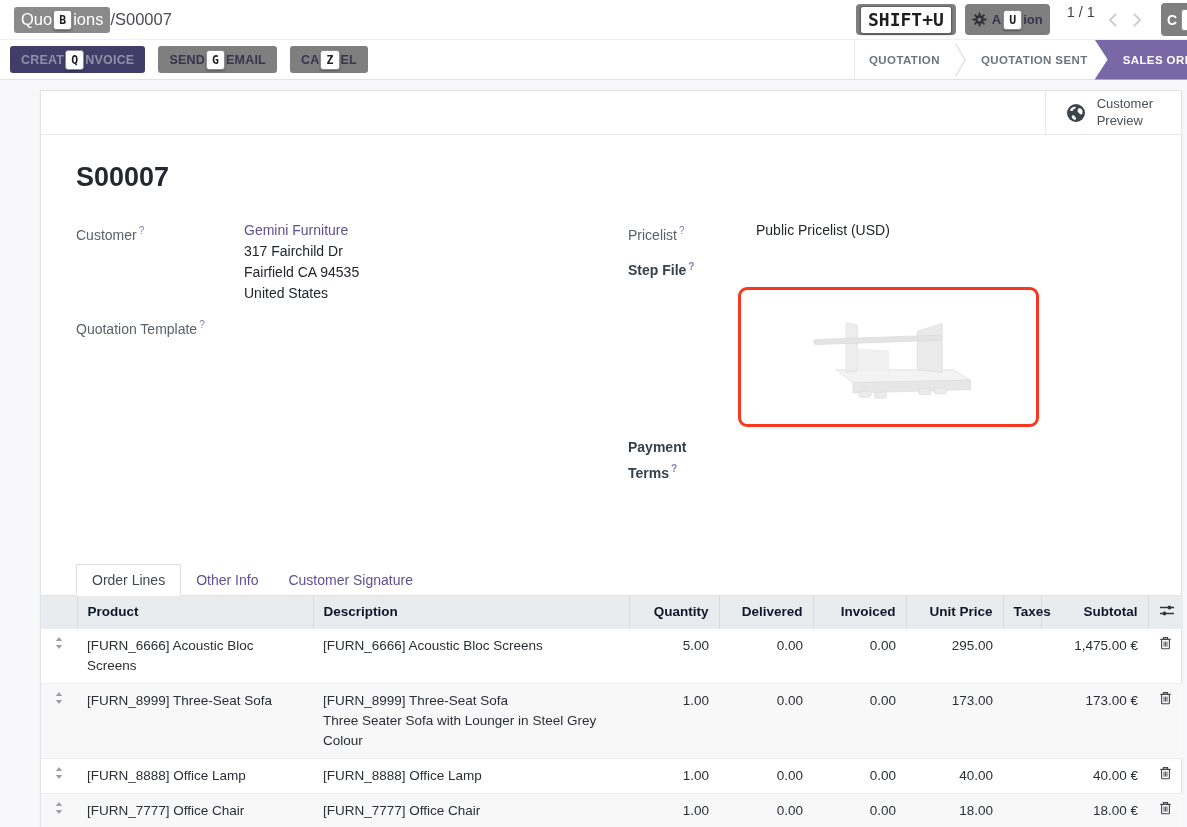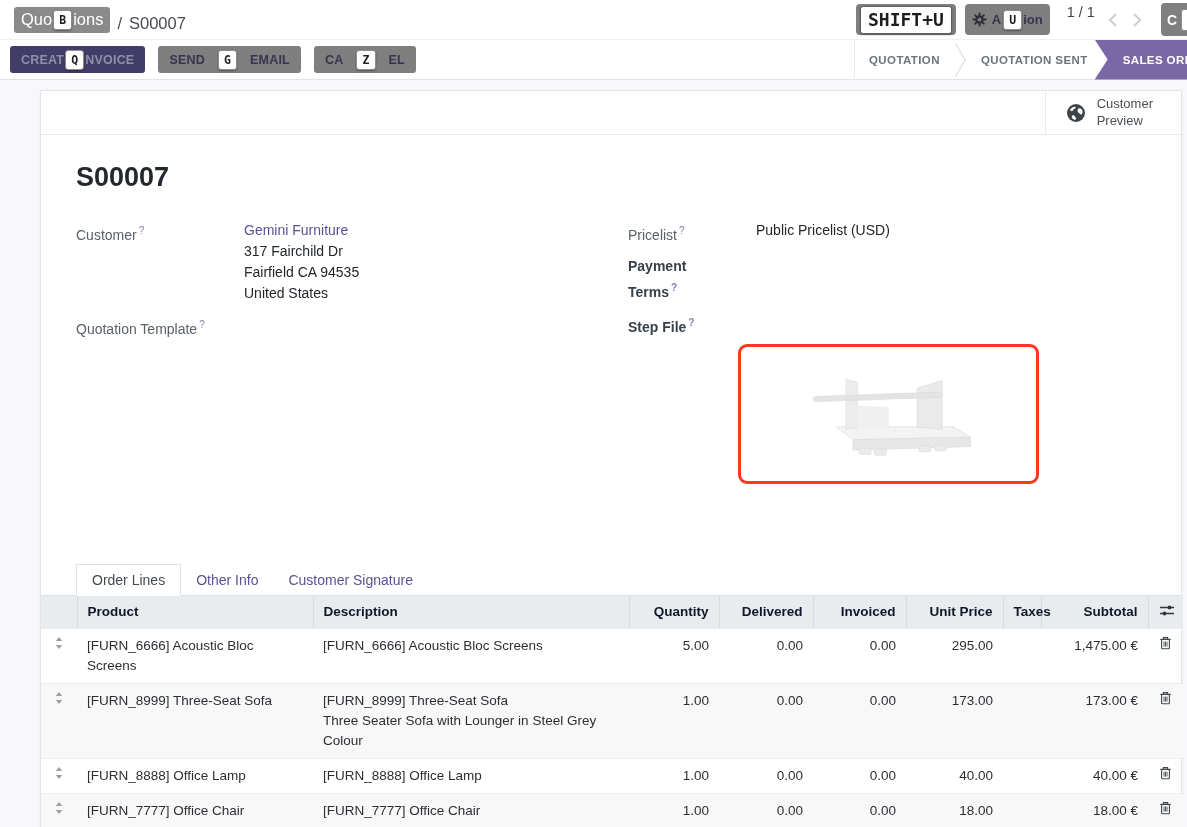--- a/index.html
+++ b/index.html
@@ -2,21 +2,21 @@
 <html><head>
 <meta charset="utf-8">
 <style>
   * { box-sizing: border-box; margin: 0; padding: 0; }
   html,body { width:1187px; height:827px; overflow:hidden; }
   body { font-family:"Liberation Sans", sans-serif; background:#f8f8fa; position:relative; }
 
   
   .topbar { background:#fff; }
   .row1 { height:40px; display:flex; align-items:center; padding:0 0 0 14px; border-bottom:1px solid #efefef; position:relative; }
-  .breadcrumb { font-size:16.5px; color:#4b4b54; display:flex; align-items:flex-end; gap:7px; }
+  .breadcrumb { font-size:16.5px; color:#4b4b54; display:flex; align-items:center; }
   .crumb-hl { background:#8a8a8a; color:#fff; padding:3px 7px; border-radius:3px; display:inline-flex; align-items:center; }
   .crumb-current { color:#4b4b54; }
   .row1-right { margin-left:auto; display:flex; align-items:center; gap:9px; }
 
   .hint { display:inline-flex; align-items:center; justify-content:center; background:#fff;
           border:1px solid #8d8d8d; border-radius:3px; height:20px; min-width:16px; padding:0 5px;
           font-family:"DejaVu Sans Mono", monospace; font-size:11.5px; font-weight:bold; color:#1e1e1e;
           box-shadow:0 1px 2px rgba(0,0,0,.35); margin:0 1px; position:relative; }
   .hint-big { height:25px; font-size:18px; border-color:#5e5e5e; padding:13px 7px; }
 
@@ -28,21 +28,21 @@
   .pager-nav { display:inline-flex; align-items:center; gap:16px; margin-right:10px; }
   .cutoff-btn { margin-right:-14px; height:33px; padding:0 6px; gap:4px; }
   .cutoff-btn .c { color:#fff; font-size:14px; font-weight:bold; }
   .cutoff-badge { width:14px; height:22px; background:#fff; border:1px solid #8d8d8d; border-radius:3px 0 0 3px; }
 
   .row2 { height:40px; display:flex; align-items:center; border-bottom:1px solid #e3e3e6; padding-left:10px; }
   .btn { height:27px; display:inline-flex; align-items:center; padding:0 11px; border-radius:3px;
          font-size:12.5px; font-weight:bold; letter-spacing:.2px; margin-right:13px; border:none; cursor:pointer;
          font-family:"Liberation Sans", sans-serif; }
   .btn-primary { background:#413d68; color:#918ea8; }
-  .btn-secondary { background:#7f7f7f; color:#39344e;gap:12px; }
+  .btn-secondary { background:#7f7f7f; color:#39344e; }
 
   .statusbar { margin-left:auto; width:333px; overflow:hidden; display:flex; align-items:stretch; height:40px;
                border-left:1px solid #ececee; flex:none; }
   .status-step { display:flex; align-items:center; padding:0 14px; font-size:11.5px; font-weight:bold;
                  color:#6c757d; letter-spacing:.4px; white-space:nowrap; cursor:pointer; flex:none; }
   .status-sep { align-self:center; flex:none; }
   .status-active { background:#7a67a5; color:#fff;
                    clip-path:polygon(0 0,100% 0,100% 100%,0 100%,13px 50%);
                    padding:0 20px 0 28px; margin-left:-7px; width:150px; }
 
@@ -212,40 +212,40 @@
             <span class="flabel"><span>Quotation Template</span><sup class="help">?</sup></span>
             <span class="fvalue"></span>
           </div>
         </div>
 
         <div class="fcol-right">
           <div class="frow">
             <span class="flabel"><span>Pricelist</span><sup class="help">?</sup></span>
             <span class="fvalue">Public Pricelist (USD)</span>
           </div>
-          <div class="frow">
-            <span class="flabel flabel-strong"><span>Payment Terms</span><sup class="help">?</sup></span>
-            <span class="fvalue"></span>
-          </div>
           <div class="frow" style="display:block">
             <span class="flabel flabel-strong"><span>Step File</span><sup class="help">?</sup></span>
             <div class="stepfile-box">
               <svg width="280" height="120" viewBox="0 0 300 140">
                 <polygon points="88,85 225,85 245,97 108,100" fill="#f3f3f3" stroke="#e2e2e2" stroke-width="1"></polygon>
                 <polygon points="108,100 245,97 245,108 108,112" fill="#e7e7e7" stroke="#dedede" stroke-width="1"></polygon>
                 <polygon points="100,30 113,33 113,86 100,88" fill="#ededed" stroke="#dfdfdf" stroke-width="1"></polygon>
                 <polygon points="183,40 212,31 212,88 183,85" fill="#eaeaea" stroke="#dedede" stroke-width="1"></polygon>
                 <rect x="62" y="47" width="150" height="6" rx="3" fill="#e4e4e4" stroke="#d9d9d9" stroke-width="0.8" transform="rotate(-2 137 50)"></rect>
                 <polygon points="113,60 150,62 150,85 113,86" fill="#f0f0f0"></polygon>
                 <rect x="115" y="110" width="14" height="7" rx="2" fill="#ebebeb" stroke="#dcdcdc" stroke-width="0.8"></rect>
                 <rect x="133" y="111" width="14" height="7" rx="2" fill="#ebebeb" stroke="#dcdcdc" stroke-width="0.8"></rect>
                 <rect x="185" y="107" width="14" height="7" rx="2" fill="#ebebeb" stroke="#dcdcdc" stroke-width="0.8"></rect>
                 <rect x="203" y="106" width="14" height="7" rx="2" fill="#ebebeb" stroke="#dcdcdc" stroke-width="0.8"></rect>
               </svg>
             </div>
+          </div>
+          <div class="frow">
+            <span class="flabel flabel-strong"><span>Payment Terms</span><sup class="help">?</sup></span>
+            <span class="fvalue"></span>
           </div>
         </div>
       </div>
     </div>
 
     <div class="tabs">
       <button class="tab tab-active">Order Lines</button>
       <button class="tab">Other Info</button>
       <button class="tab">Customer Signature</button>
     </div>

